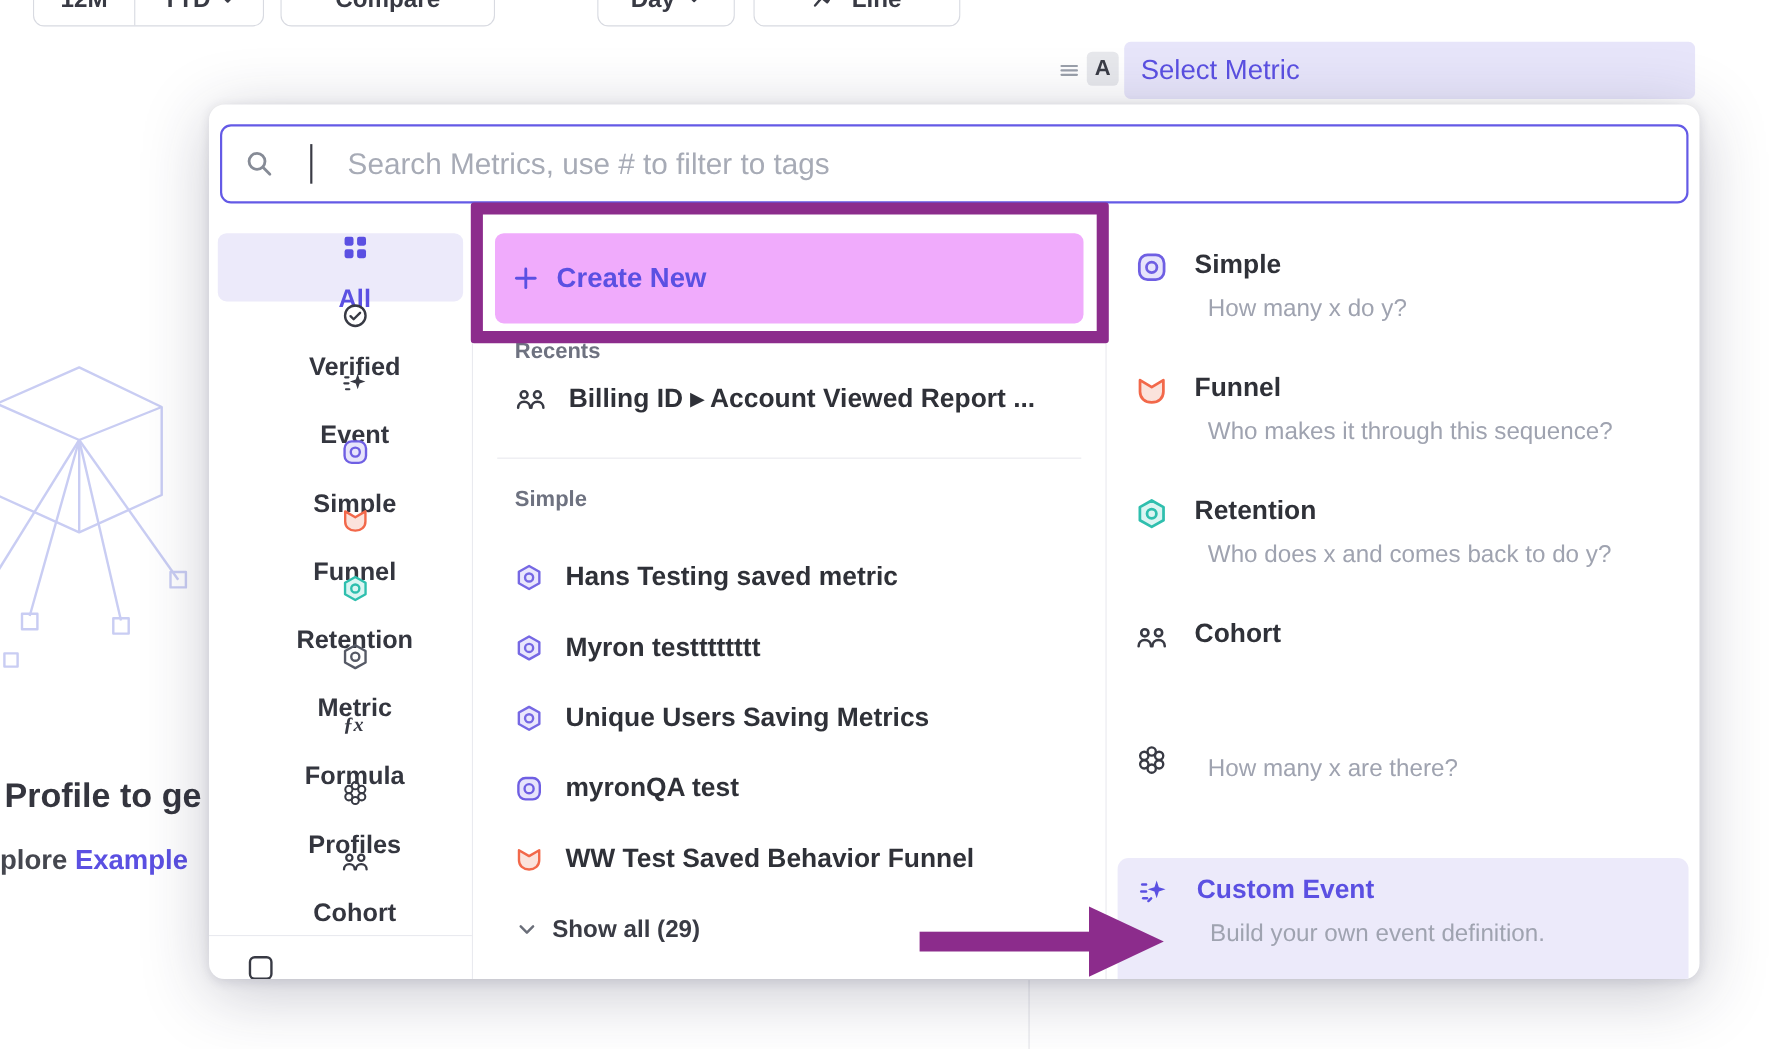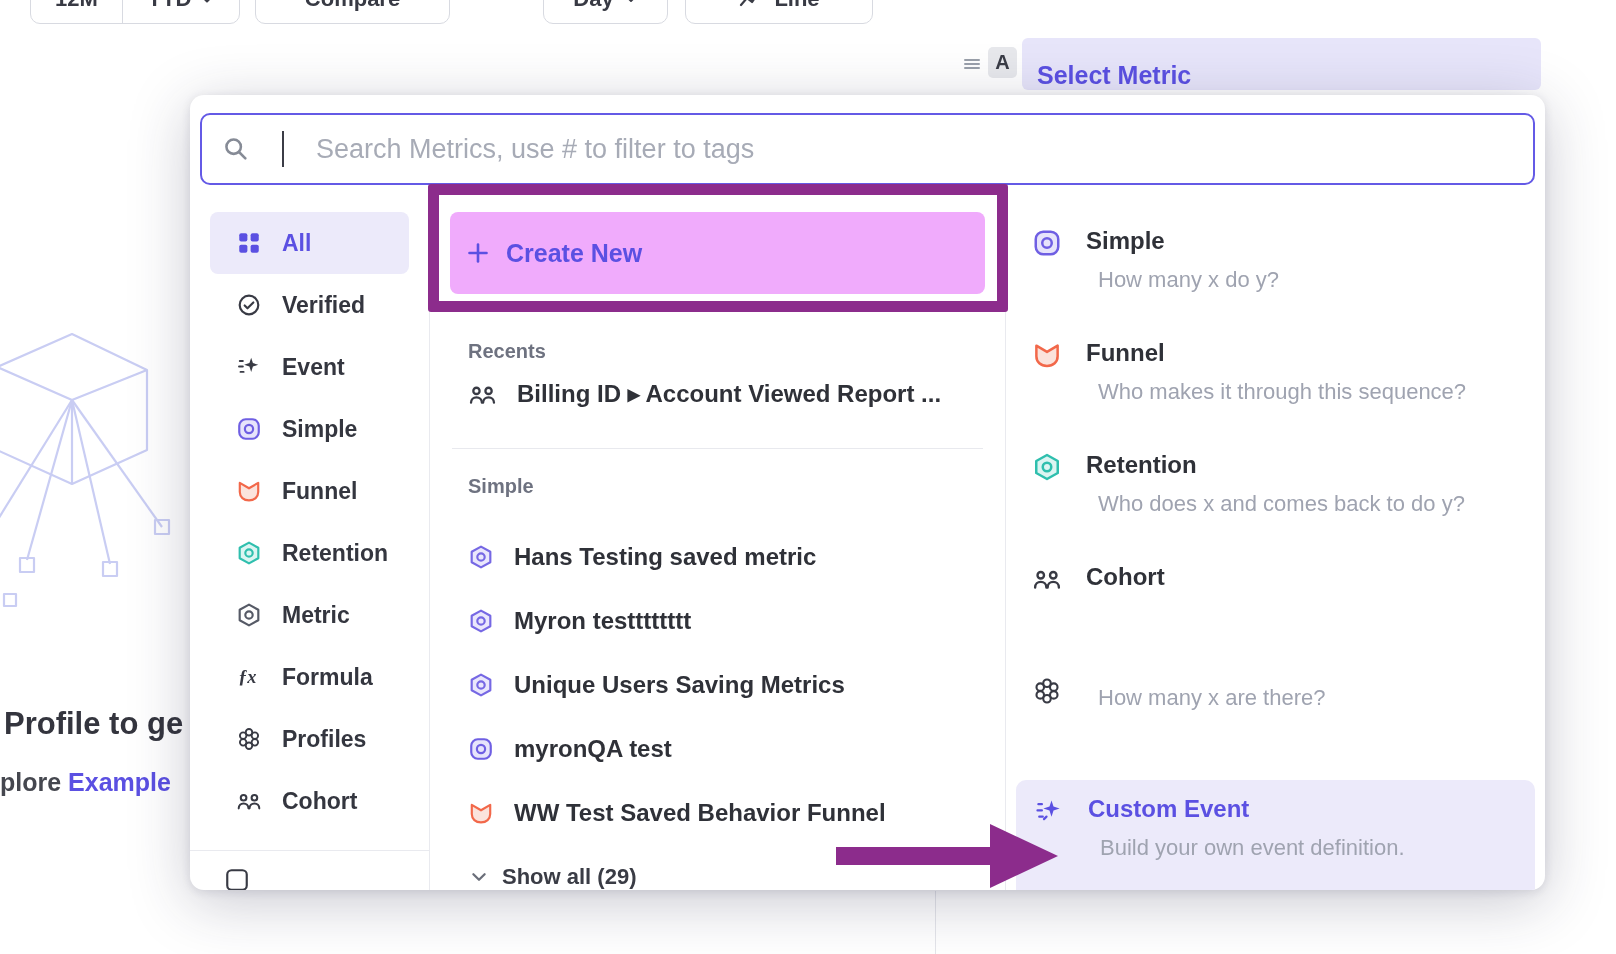--- a/index.html
+++ b/index.html
@@ -14,22 +14,22 @@
   .seg-group { padding:0; }
   .seg { padding:0 24px; height:100%; display:flex; align-items:center; gap:8px; }
   .seg-div { width:1.5px; height:100%; background:#d8dae1; }
 
   
   .hamburger { position:absolute; left:963px; top:55px; z-index:1; }
   .row-badge { position:absolute; left:988px; top:47px; width:29px; height:31px; background:#e7e8ec;
                border-radius:5px; color:#3a3c46; font-size:20px; font-weight:700; display:flex;
                align-items:center; justify-content:center; z-index:1; }
   .select-metric-bar { position:absolute; left:1022px; top:38px; width:519px; height:52px;
-               background:#e7e5fa; border-radius:6px; display:flex; align-items:flex-end;
-               padding-left:15px; font-size:25px; font-weight:700; color:#5b50e2; z-index:1; }
+               background:#e7e5fa; border-radius:6px; display:flex; align-items:center;
+               padding-left:15px; font-size:25px; font-weight:400; color:#5b50e2; z-index:1; }
 
   
   .wireframe { position:absolute; left:-18px; top:322px; z-index:0; }
   .bg-headline { position:absolute; left:4px; top:706px; font-size:31px; font-weight:700; color:#34353e; z-index:0; white-space:nowrap; }
   .bg-subline { position:absolute; left:0px; top:768px; font-size:25px; font-weight:600; color:#44465
   0; z-index:0; white-space:nowrap; color:#45474f; }
   .bg-subline a { color:#5b50e2; font-weight:700; text-decoration:none; }
   .v-divider { position:absolute; left:935px; top:891px; width:1px; height:63px; background:#e4e5ea; z-index:0; }
 
   
@@ -42,31 +42,31 @@
   .search-wrap input { flex:1; border:none; outline:none; font-size:27px; color:#34353e;
            font-family:"Liberation Sans", sans-serif; background:transparent; }
   .search-wrap input::placeholder { color:#a7abb6; }
 
   .modal-body { position:absolute; left:0; top:105px; right:0; bottom:0; display:grid;
            grid-template-columns:240px 575px 540px; }
 
   
   .sidebar { border-right:1px solid #e9eaef; padding-top:12px; overflow:hidden; }
   .side-item { height:62px; display:flex; align-items:center; gap:20px; padding-left:26px;
-           font-size:23px; font-weight:600; color:#34363f; margin:0 20px; border-radius:8px; cursor:pointer; }
+           font-size:23px; font-weight:600; color:#34363f; margin:0 8px; border-radius:8px; cursor:pointer;flex-direction:column; }
   .side-item.active { background:#eceafa; color:#5b50e2; }
   .side-divider { border-top:1px solid #e9eaef; margin:18px 0 0 0; }
   .side-partial { margin:16px 0 0 34px; }
 
   
   .middle { padding:0; overflow:hidden; }
   .create-new { margin:12px 20px 0 20px; height:82px; background:#f0abfc; border:none; border-radius:8px;
            display:flex; align-items:center; gap:16px; padding-left:16px; font-size:25px; font-weight:700;
            color:#5b50e2; width:535px; cursor:pointer; font-family:"Liberation Sans", sans-serif; }
-  .sec-header { margin:46px 0 0 38px; font-size:20px; font-weight:700; color:#6e7280; height:24px; }
+  .sec-header { margin:14px 0 0 38px; font-size:20px; font-weight:700; color:#6e7280; height:24px; }
   .recent-row { margin-top:16px; height:48px; display:flex; align-items:flex-start; gap:20px; padding-left:38px;
            font-size:24px; font-weight:700; color:#2f3138; cursor:pointer; }
   .mid-divider { border-top:1px solid #e8e9ee; margin:20px 22px 0 22px; }
   .metric-list { margin-top:26px; }
   .metric-row { height:64px; display:flex; align-items:center; gap:20px; padding-left:38px;
            font-size:24px; font-weight:700; color:#2f3138; cursor:pointer; }
   .show-all { margin-top:8px; height:48px; display:flex; align-items:center; gap:14px; padding-left:40px;
            font-size:22px; font-weight:600; color:#3a3c45; cursor:pointer; }
 
   

